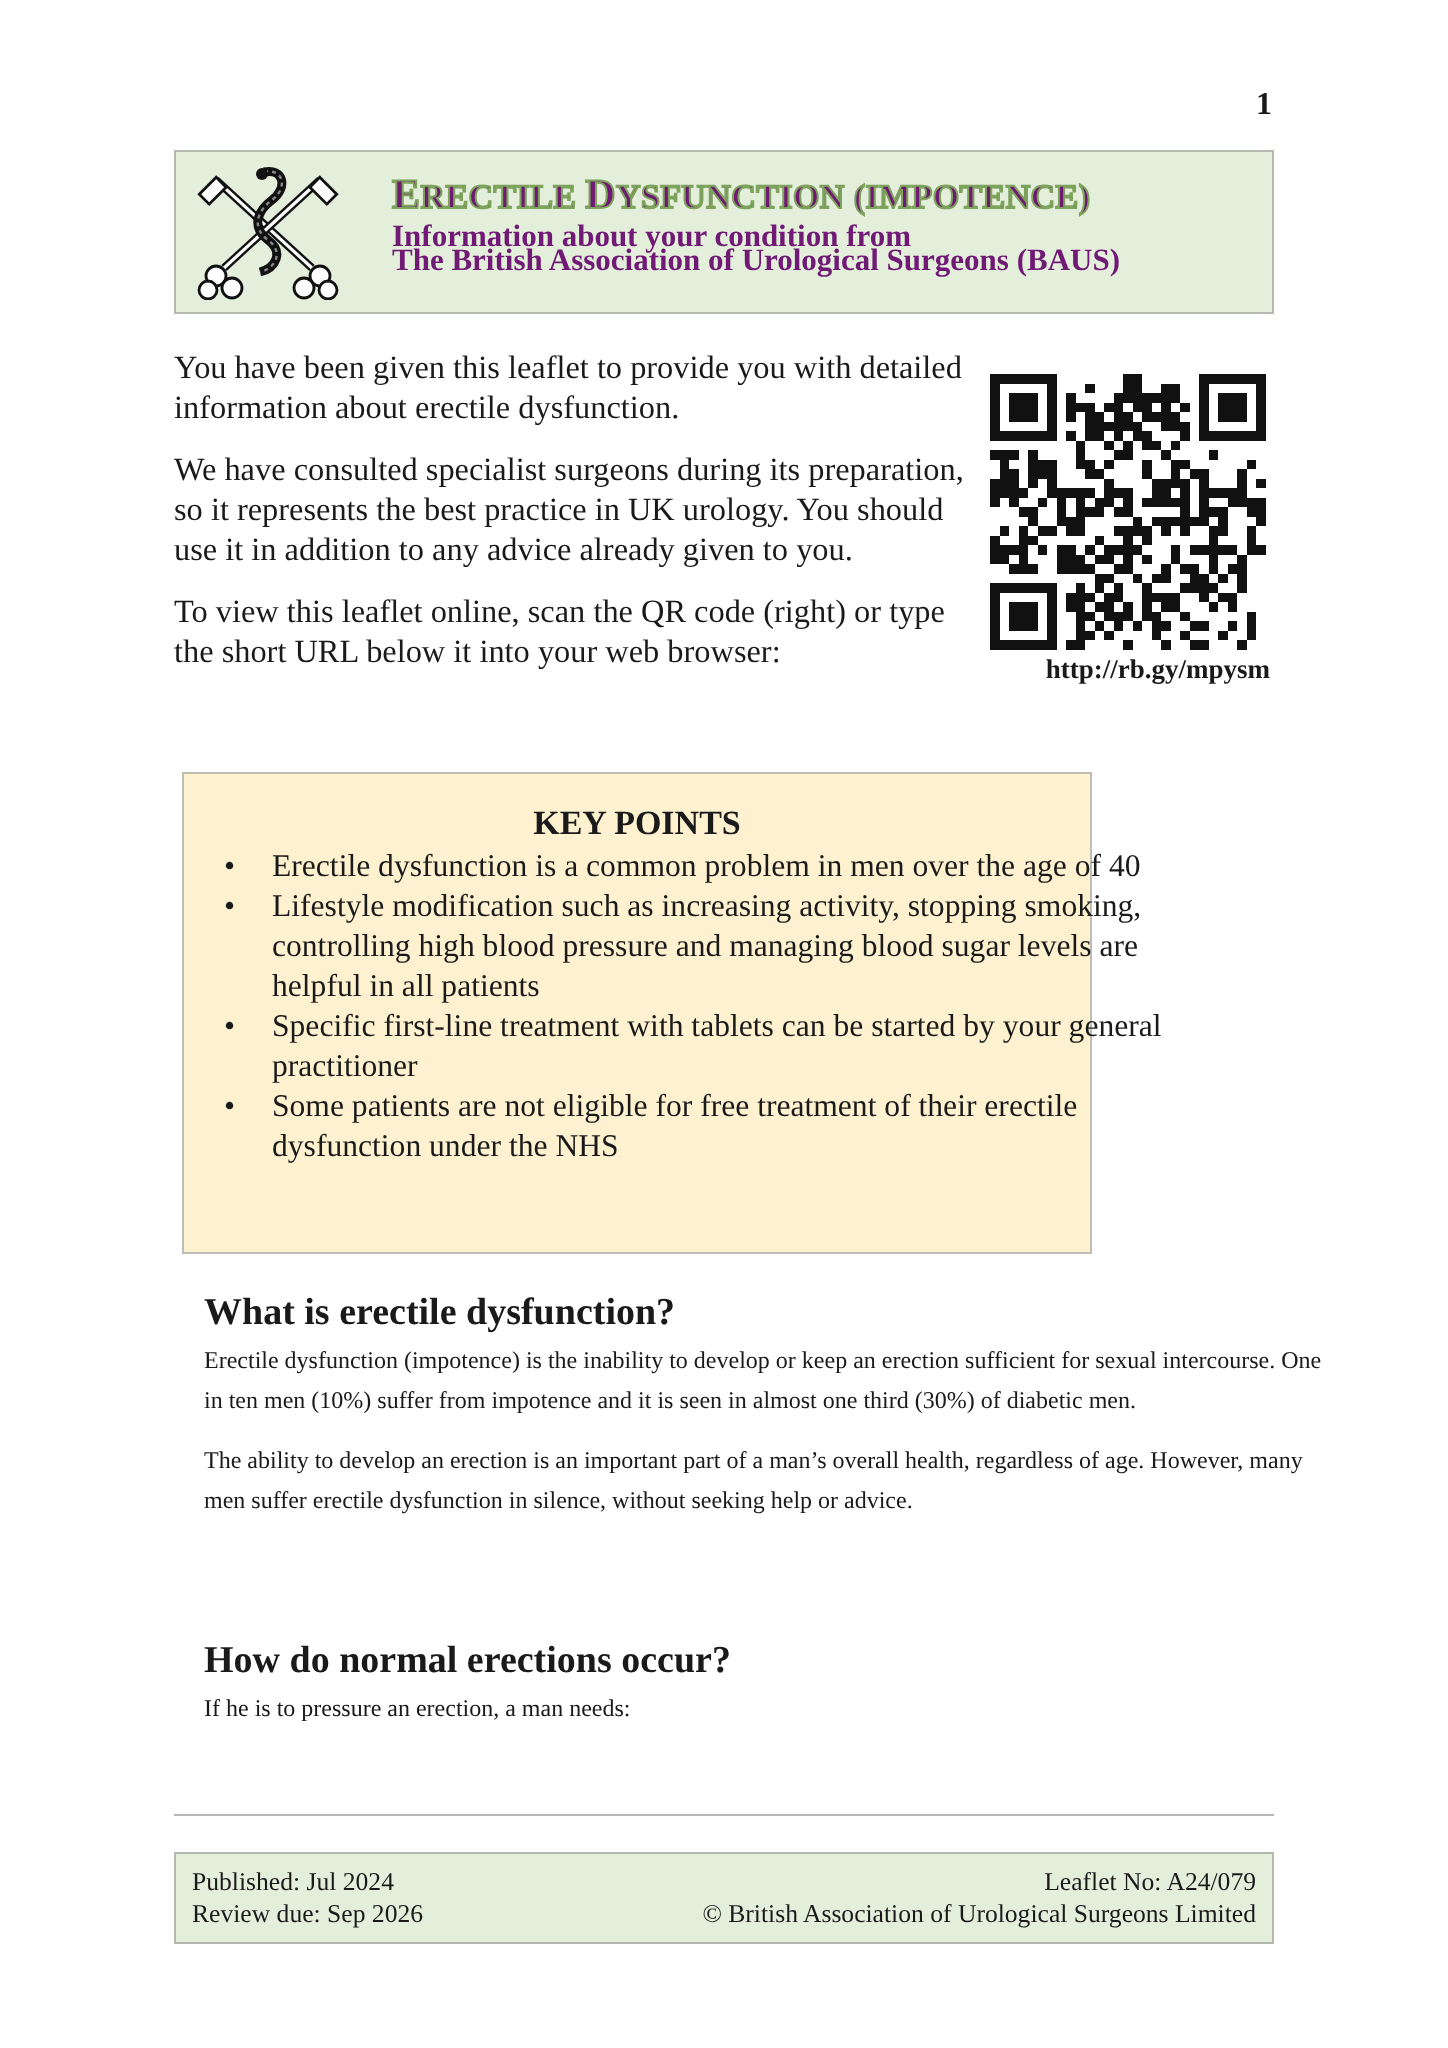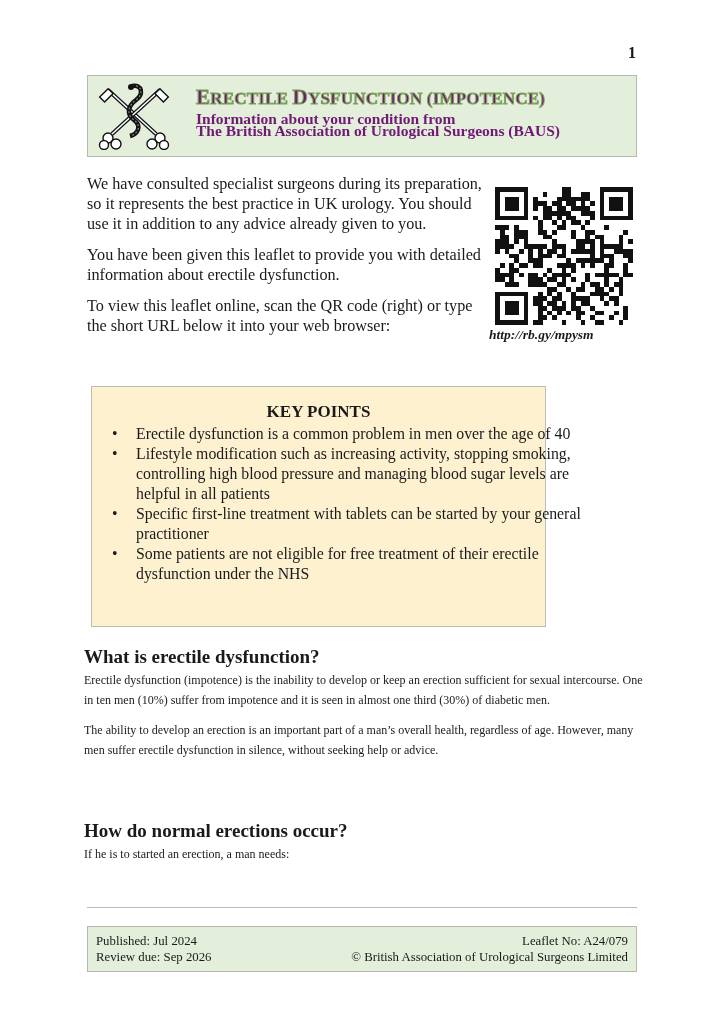--- a/index.html
+++ b/index.html
@@ -86,24 +86,23 @@
     }
     .qr {
       width: 138px;
       height: 138px;
       display: block;
     }
     .qr-url {
       font-family: "Liberation Serif", serif;
       font-weight: bold;
       font-size: 13.5px;
-      text-align: left;
+      text-align: right;
       margin-top: 2px;
       margin-left: -6px;
-      font-style: italic;
     }
 
     .keypoints {
       position: absolute;
       left: 91px;
       top: 386px;
       width: 455px;
       height: 241px;
       background: #fdf1cf;
       border: 1px solid #bdbdb6;
@@ -130,21 +129,21 @@
       margin: 0;
     }
     .kp-list li .bullet {
       position: absolute;
       left: -24px;
       top: 0;
     }
 
     .section {
       position: absolute;
-      left: 84px;
+      left: 102px;
       width: 560px;
       font-family: "Liberation Serif", serif;
     }
     .section h2 {
       font-size: 19px;
       font-weight: bold;
       margin: 0 0 3px 0;
     }
     .section p {
       margin: 0 0 11px 0;
@@ -215,22 +214,22 @@
     <circle cx="33" cy="5" r="3" fill="#111"></circle>
   </svg>
   <div class="header-title">
     <span>E</span><span class="small-caps">RECTILE </span><span>D</span><span class="small-caps">YSFUNCTION </span><span class="small-caps">(IMPOTENCE)</span>
   </div>
   <div class="header-sub l1">Information about your condition from</div>
   <div class="header-sub l2">The British Association of Urological Surgeons (BAUS)</div>
 </div>
 
 <div class="intro">
+  <p>You have been given this leaflet to provide you with detailed information about erectile dysfunction.</p>
   <p>We have consulted specialist surgeons during its preparation, so it represents the best practice in UK urology.  You should use it in addition to any advice already given to you.</p>
-  <p>You have been given this leaflet to provide you with detailed information about erectile dysfunction.</p>
   <p>To view this leaflet online, scan the QR code (right) or type the short URL below it into your web browser:</p>
 </div>
 
 <div class="qr-wrap">
   <svg class="qr" id="qr-svg" viewBox="0 0 29 29" shape-rendering="crispEdges">
       <rect x="0" y="0" width="1" height="1" fill="#111"></rect>
       <rect x="1" y="0" width="1" height="1" fill="#111"></rect>
       <rect x="2" y="0" width="1" height="1" fill="#111"></rect>
       <rect x="3" y="0" width="1" height="1" fill="#111"></rect>
       <rect x="4" y="0" width="1" height="1" fill="#111"></rect>
@@ -652,21 +651,21 @@
 </div>
 
 <div class="section s1">
   <h2>What is erectile dysfunction?</h2>
   <p>Erectile dysfunction (impotence) is the inability to develop or keep an erection sufficient for sexual intercourse.  One in ten men (10%) suffer from impotence and it is seen in almost one third (30%) of diabetic men.</p>
   <p>The ability to develop an erection is an important part of a man’s overall health, regardless of age.  However, many men suffer erectile dysfunction in silence, without seeking help or advice.</p>
 </div>
 
 <div class="section s2">
   <h2>How do normal erections occur?</h2>
-  <p>If he is to started an erection, a man needs:</p>
+  <p>If he is to pressure an erection, a man needs:</p>
 </div>
 
 <div class="footer-rule"></div>
 
 <div class="footer-box">
   <div class="footer-left">
     <div><span class="b">Published:</span><span> Jul 2024</span></div>
     <div><span class="b">Review due:</span><span> Sep 2026</span></div>
   </div>
   <div class="footer-right">

